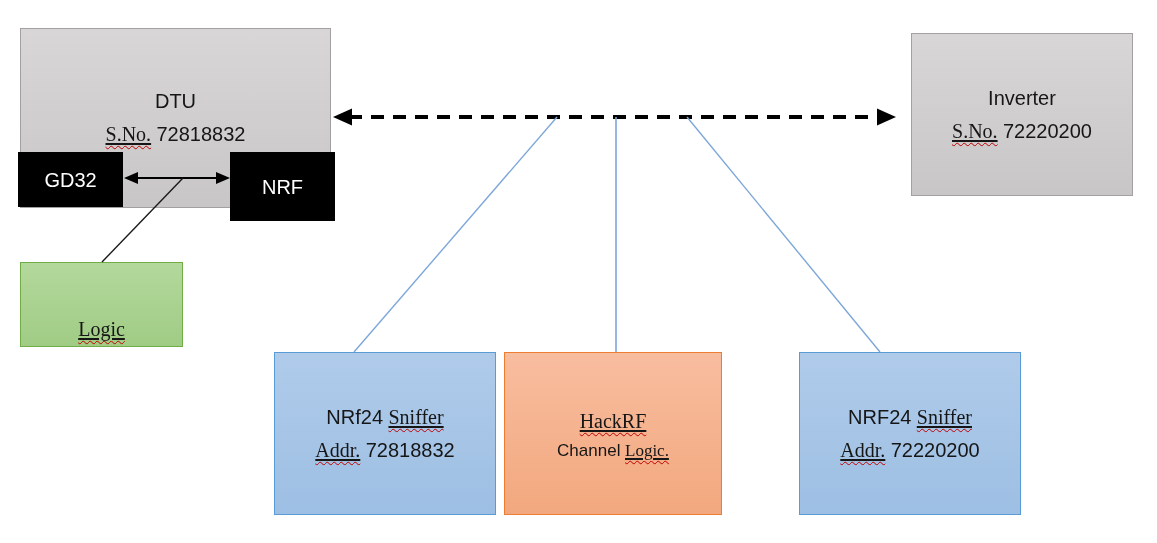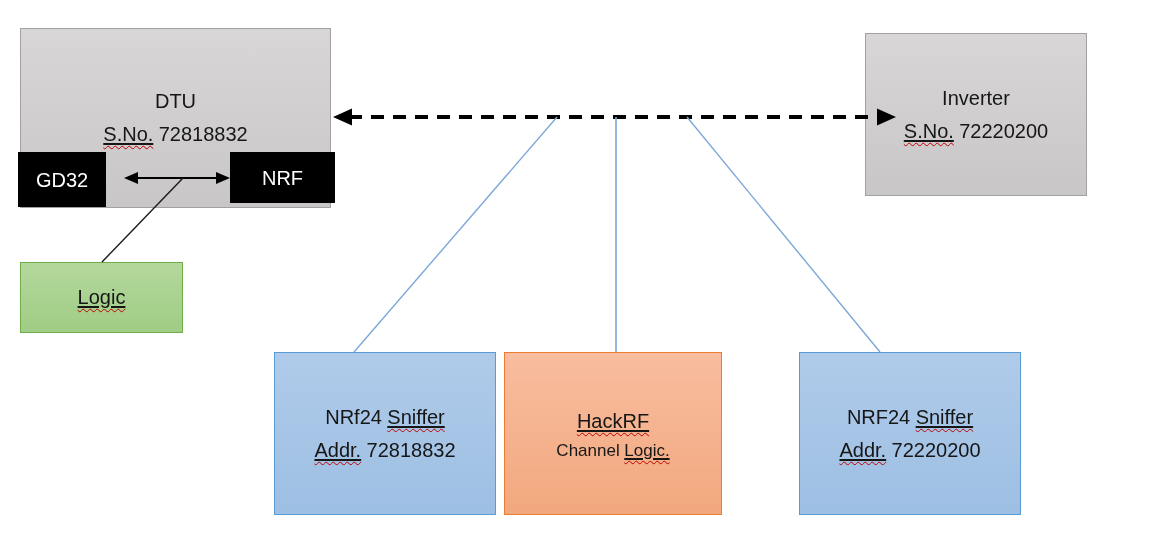--- a/index.html
+++ b/index.html
@@ -8,51 +8,51 @@
   .box{position:absolute;display:flex;flex-direction:column;justify-content:center;align-items:center;box-sizing:border-box;text-align:center;z-index:1;}
   .gray{background:linear-gradient(180deg,#d8d6d6 0%,#c8c6c6 100%);border:1px solid #a2a0a0;}
   .blue{background:linear-gradient(180deg,#b0cbea 0%,#9dbfe3 100%);border:1.5px solid #5b9bd5;margin-left:33px;}
   .orange{background:linear-gradient(180deg,#f8bd9f 0%,#f2a87e 100%);border:1.5px solid #ed7d31;}
   .green{background:linear-gradient(180deg,#b3d89c 0%,#a0cc85 100%);border:1.5px solid #70ad47;}
   .chip{position:absolute;background:#000000;color:#ffffff;display:flex;justify-content:center;align-items:center;z-index:2;}
   .tline{font-size:20px;line-height:33px;display:flex;justify-content:center;gap:0.27em;white-space:nowrap;}
   .sline{font-size:17px;line-height:25px;display:flex;justify-content:center;gap:0.27em;white-space:nowrap;}
   .chip .tline{line-height:22px;}
   .u{text-decoration-line:underline;text-decoration-style:solid;text-decoration-thickness:1.5px;text-underline-offset:2px;}
-  .sq{text-decoration-line:underline;text-decoration-style:wavy;text-decoration-color:#c00000;text-decoration-thickness:1px;text-underline-offset:4px;}
+  .sq{text-decoration-line:underline;text-decoration-style:wavy;text-decoration-color:#c00000;text-decoration-thickness:1px;text-underline-offset:4px;font-family:Liberation Serif, serif;}
   svg.connectors{position:absolute;left:0;top:0;z-index:3;pointer-events:none;}
 </style>
 </head>
 <body>
 
 <div class="canvas">
 
   <div class="box gray" style="left:20px;top:28px;width:311px;height:180px;">
     <div class="tline">DTU</div>
     <div class="tline">
       <span class="u"><span class="sq">S.No.</span></span>
       <span>72818832</span>
     </div>
   </div>
 
-  <div class="chip" style="left:18px;top:152px;width:88px;height:55px;">
+  <div class="chip" style="left:18px;top:152px;width:105px;height:55px;">
     <div class="tline">GD32</div>
   </div>
 
-  <div class="chip" style="left:230px;top:152px;width:105px;height:51px;">
+  <div class="chip" style="left:230px;top:152px;width:105px;height:69px;">
     <div class="tline">NRF</div>
   </div>
 
-  <div class="box green" style="left:20px;top:262px;width:163px;height:71px;">
+  <div class="box green" style="left:20px;top:262px;width:163px;height:85px;justify-content:flex-end;">
     <div class="tline">
       <span class="u"><span class="sq">Logic</span></span>
     </div>
   </div>
 
-  <div class="box gray" style="left:865px;top:33px;width:222px;height:163px;">
+  <div class="box gray" style="left:911px;top:33px;width:222px;height:163px;">
     <div class="tline">Inverter</div>
     <div class="tline">
       <span class="u"><span class="sq">S.No.</span></span>
       <span>72220200</span>
     </div>
   </div>
 
   <div class="box blue" style="left:241px;top:352px;width:222px;height:163px;">
     <div class="tline">
       <span>NRf24</span>

